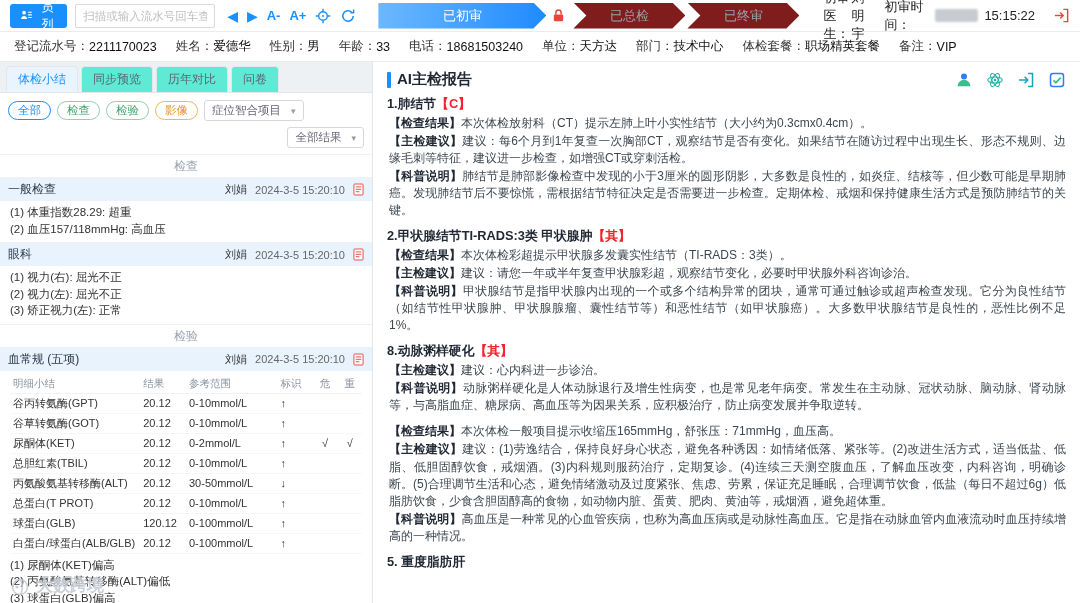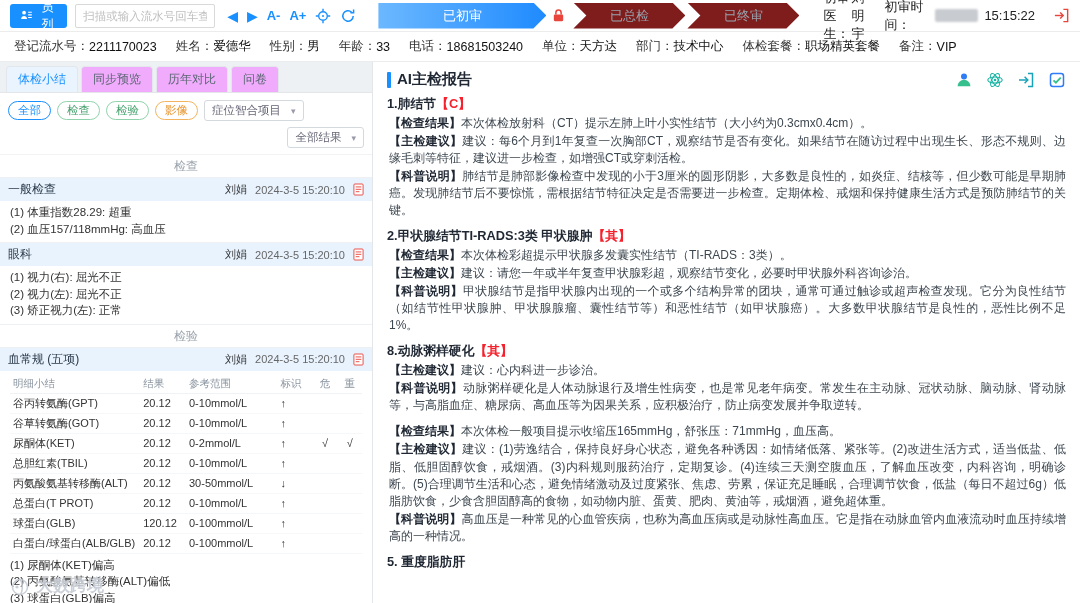--- a/index.html
+++ b/index.html
@@ -30,21 +30,21 @@
   .pf .lb{color:#333}
   .pf .vl{color:#111}
 
   
   .content{display:flex;height:541px}
   .left{width:373px;border-right:1px solid #e4e7ea;display:flex;flex-direction:column;background:#fff}
   .right{flex:1;padding:8px 14px 0 14px;overflow:hidden;background:#fff}
 
   
   .tabs{display:flex;gap:3px;background:#eef1f4;padding:4px 6px 0 6px;border-bottom:1px solid #e4e7ea}
-  .tab{padding:4px 11px;font-size:12px;color:#5a6673;background:#f0abfc;border:1px solid #e3e6ea;border-bottom:none;border-radius:4px 4px 0 0;cursor:pointer}
+  .tab{padding:4px 11px;font-size:12px;color:#5a6673;background:#5eead4;border:1px solid #e3e6ea;border-bottom:none;border-radius:4px 4px 0 0;cursor:pointer}
   .tab.active{background:#eaf4ff;color:#1890ff}
   .filters{padding:7px 8px 6px;border-bottom:1px solid #f0f2f4}
   .frow{display:flex;align-items:center;gap:6px}
   .frow+.frow{margin-top:6px;justify-content:flex-end}
   .pill{border-radius:10px;padding:1px 9px;font-size:11.5px;border:1px solid #cfd6dd;color:#5a6673;background:#fff;cursor:pointer}
   .pill.all{border-color:#1890ff;color:#1890ff}
   .pill.exam,.pill.lab{border-color:#8fd3ab;color:#44a06c}
   .pill.img{border-color:#f3b45e;color:#e8952f}
   .mini-select{border:1px solid #d4d9de;border-radius:3px;padding:2px 7px;color:#667;font-size:11.5px;display:flex;align-items:center;gap:10px;cursor:pointer;background:#fff}
   .mini-select .caret{font-size:9px;color:#99a}

